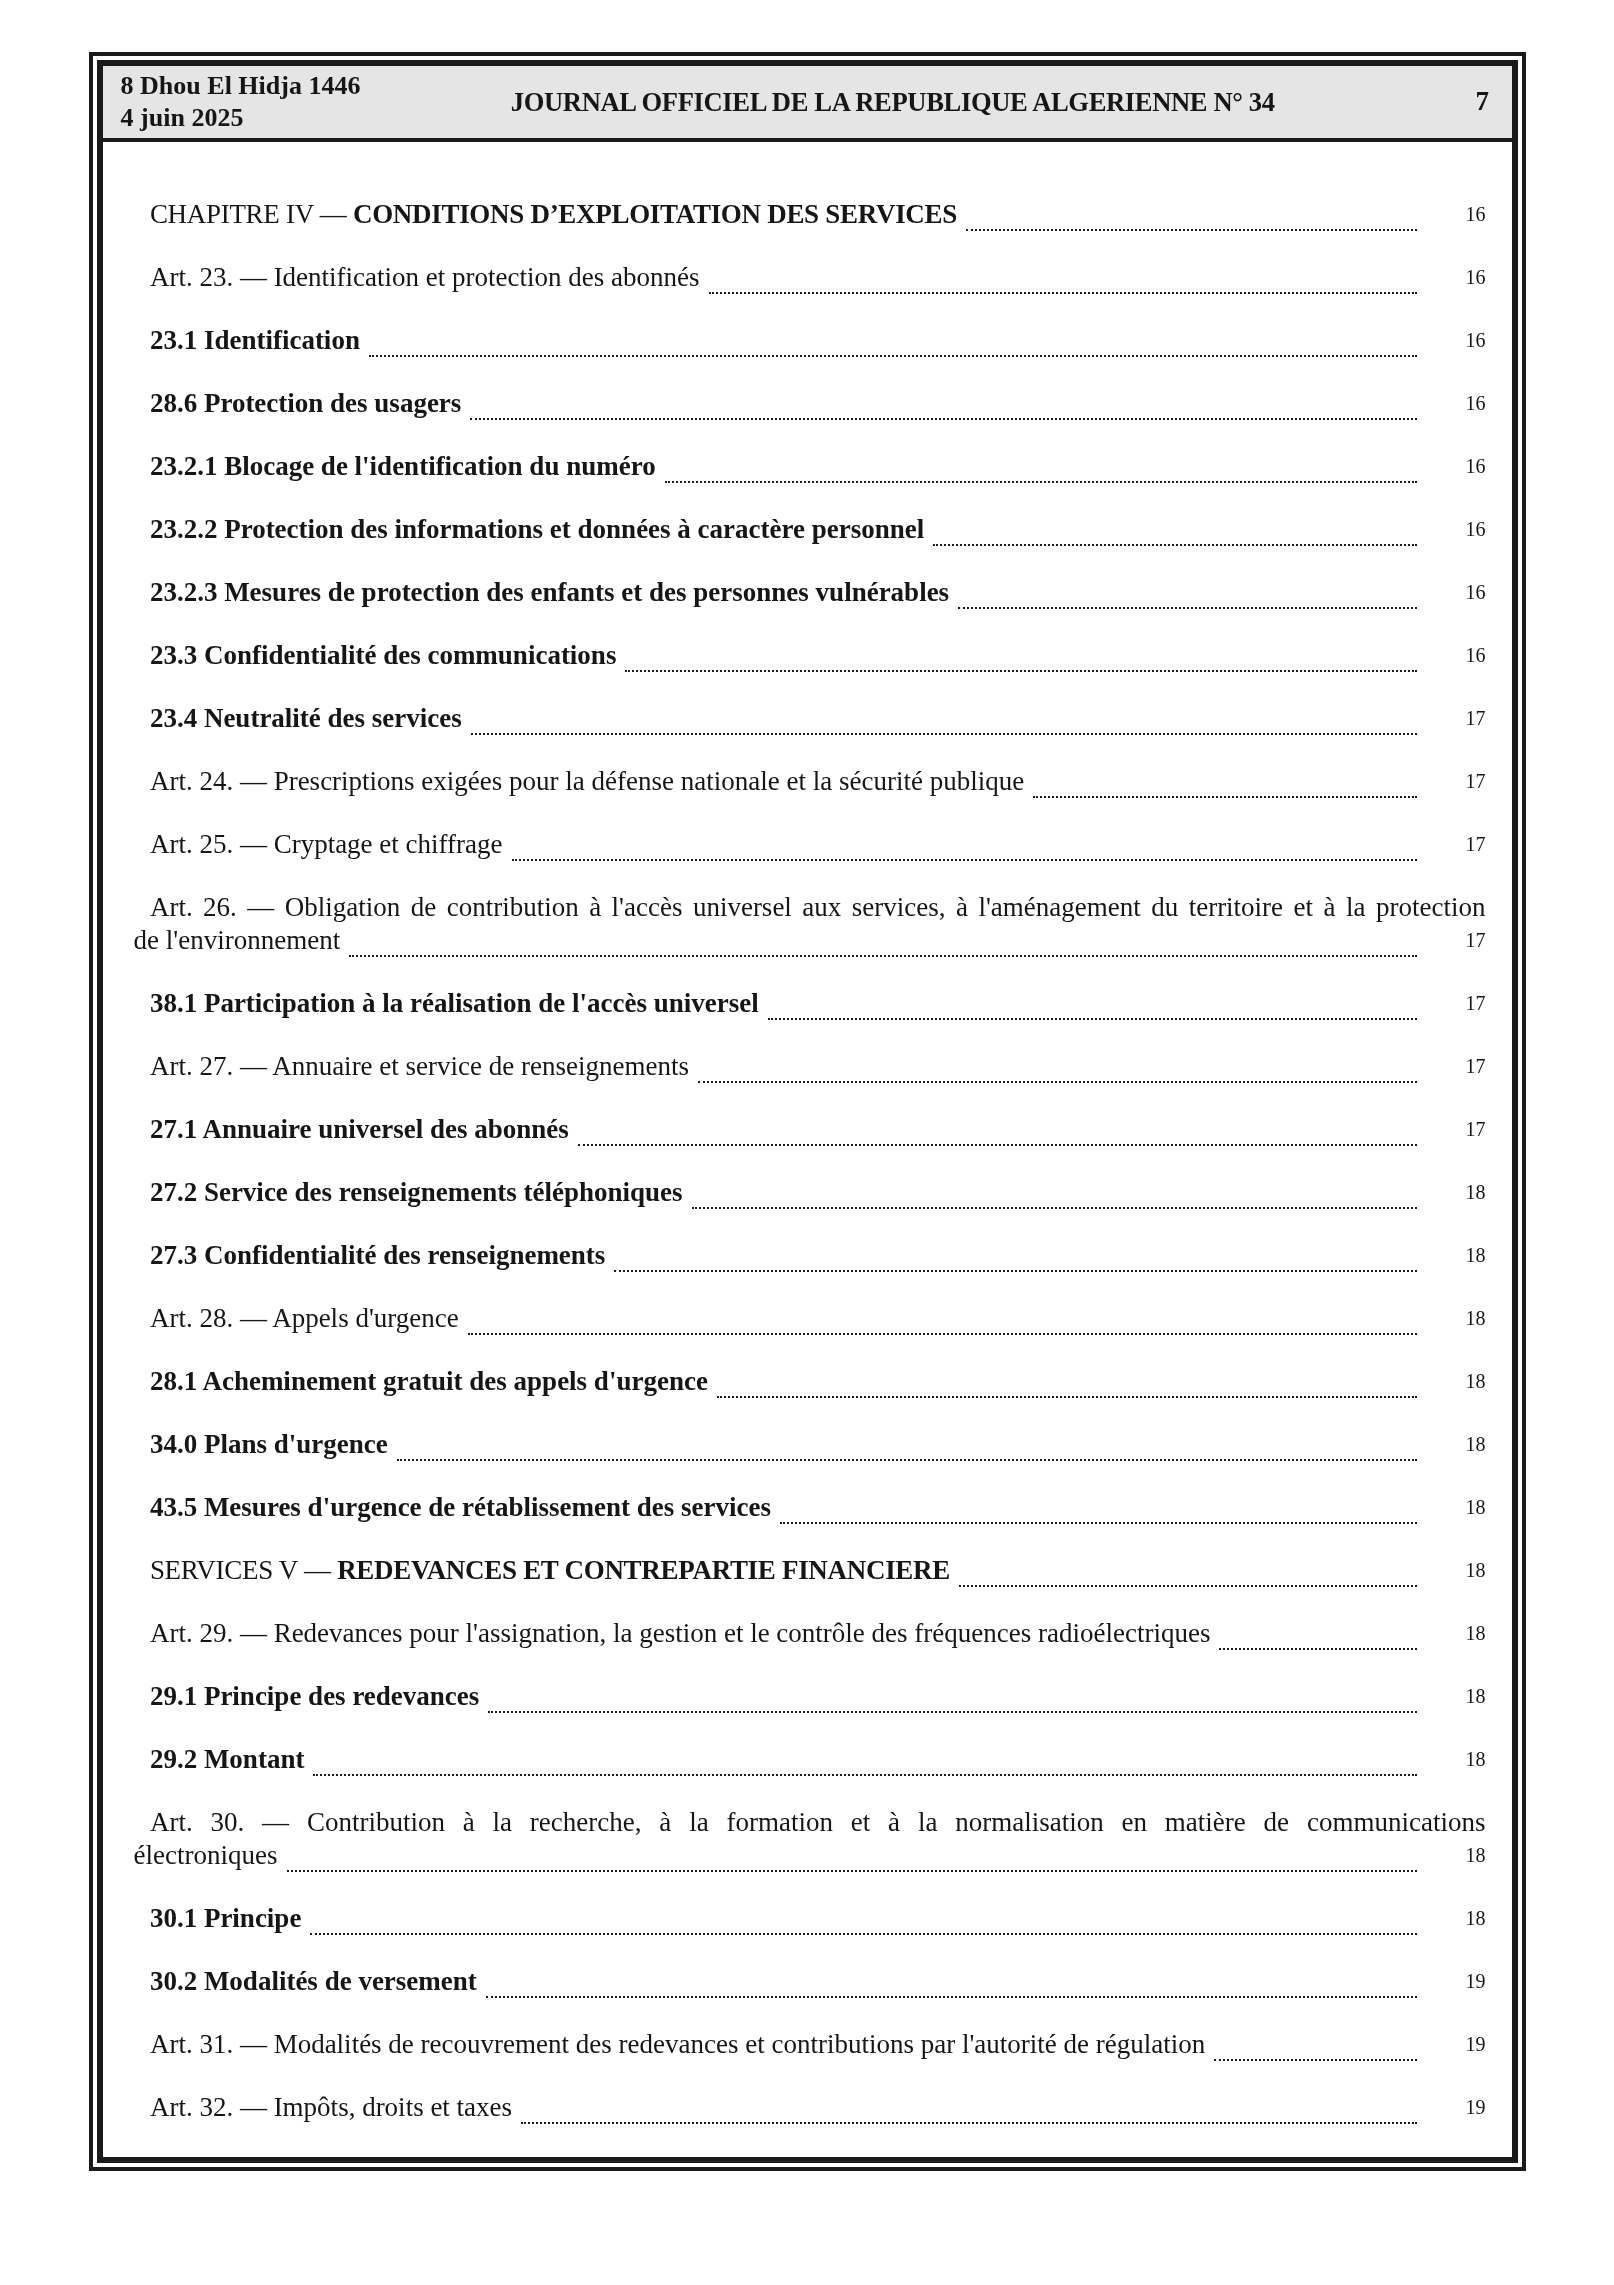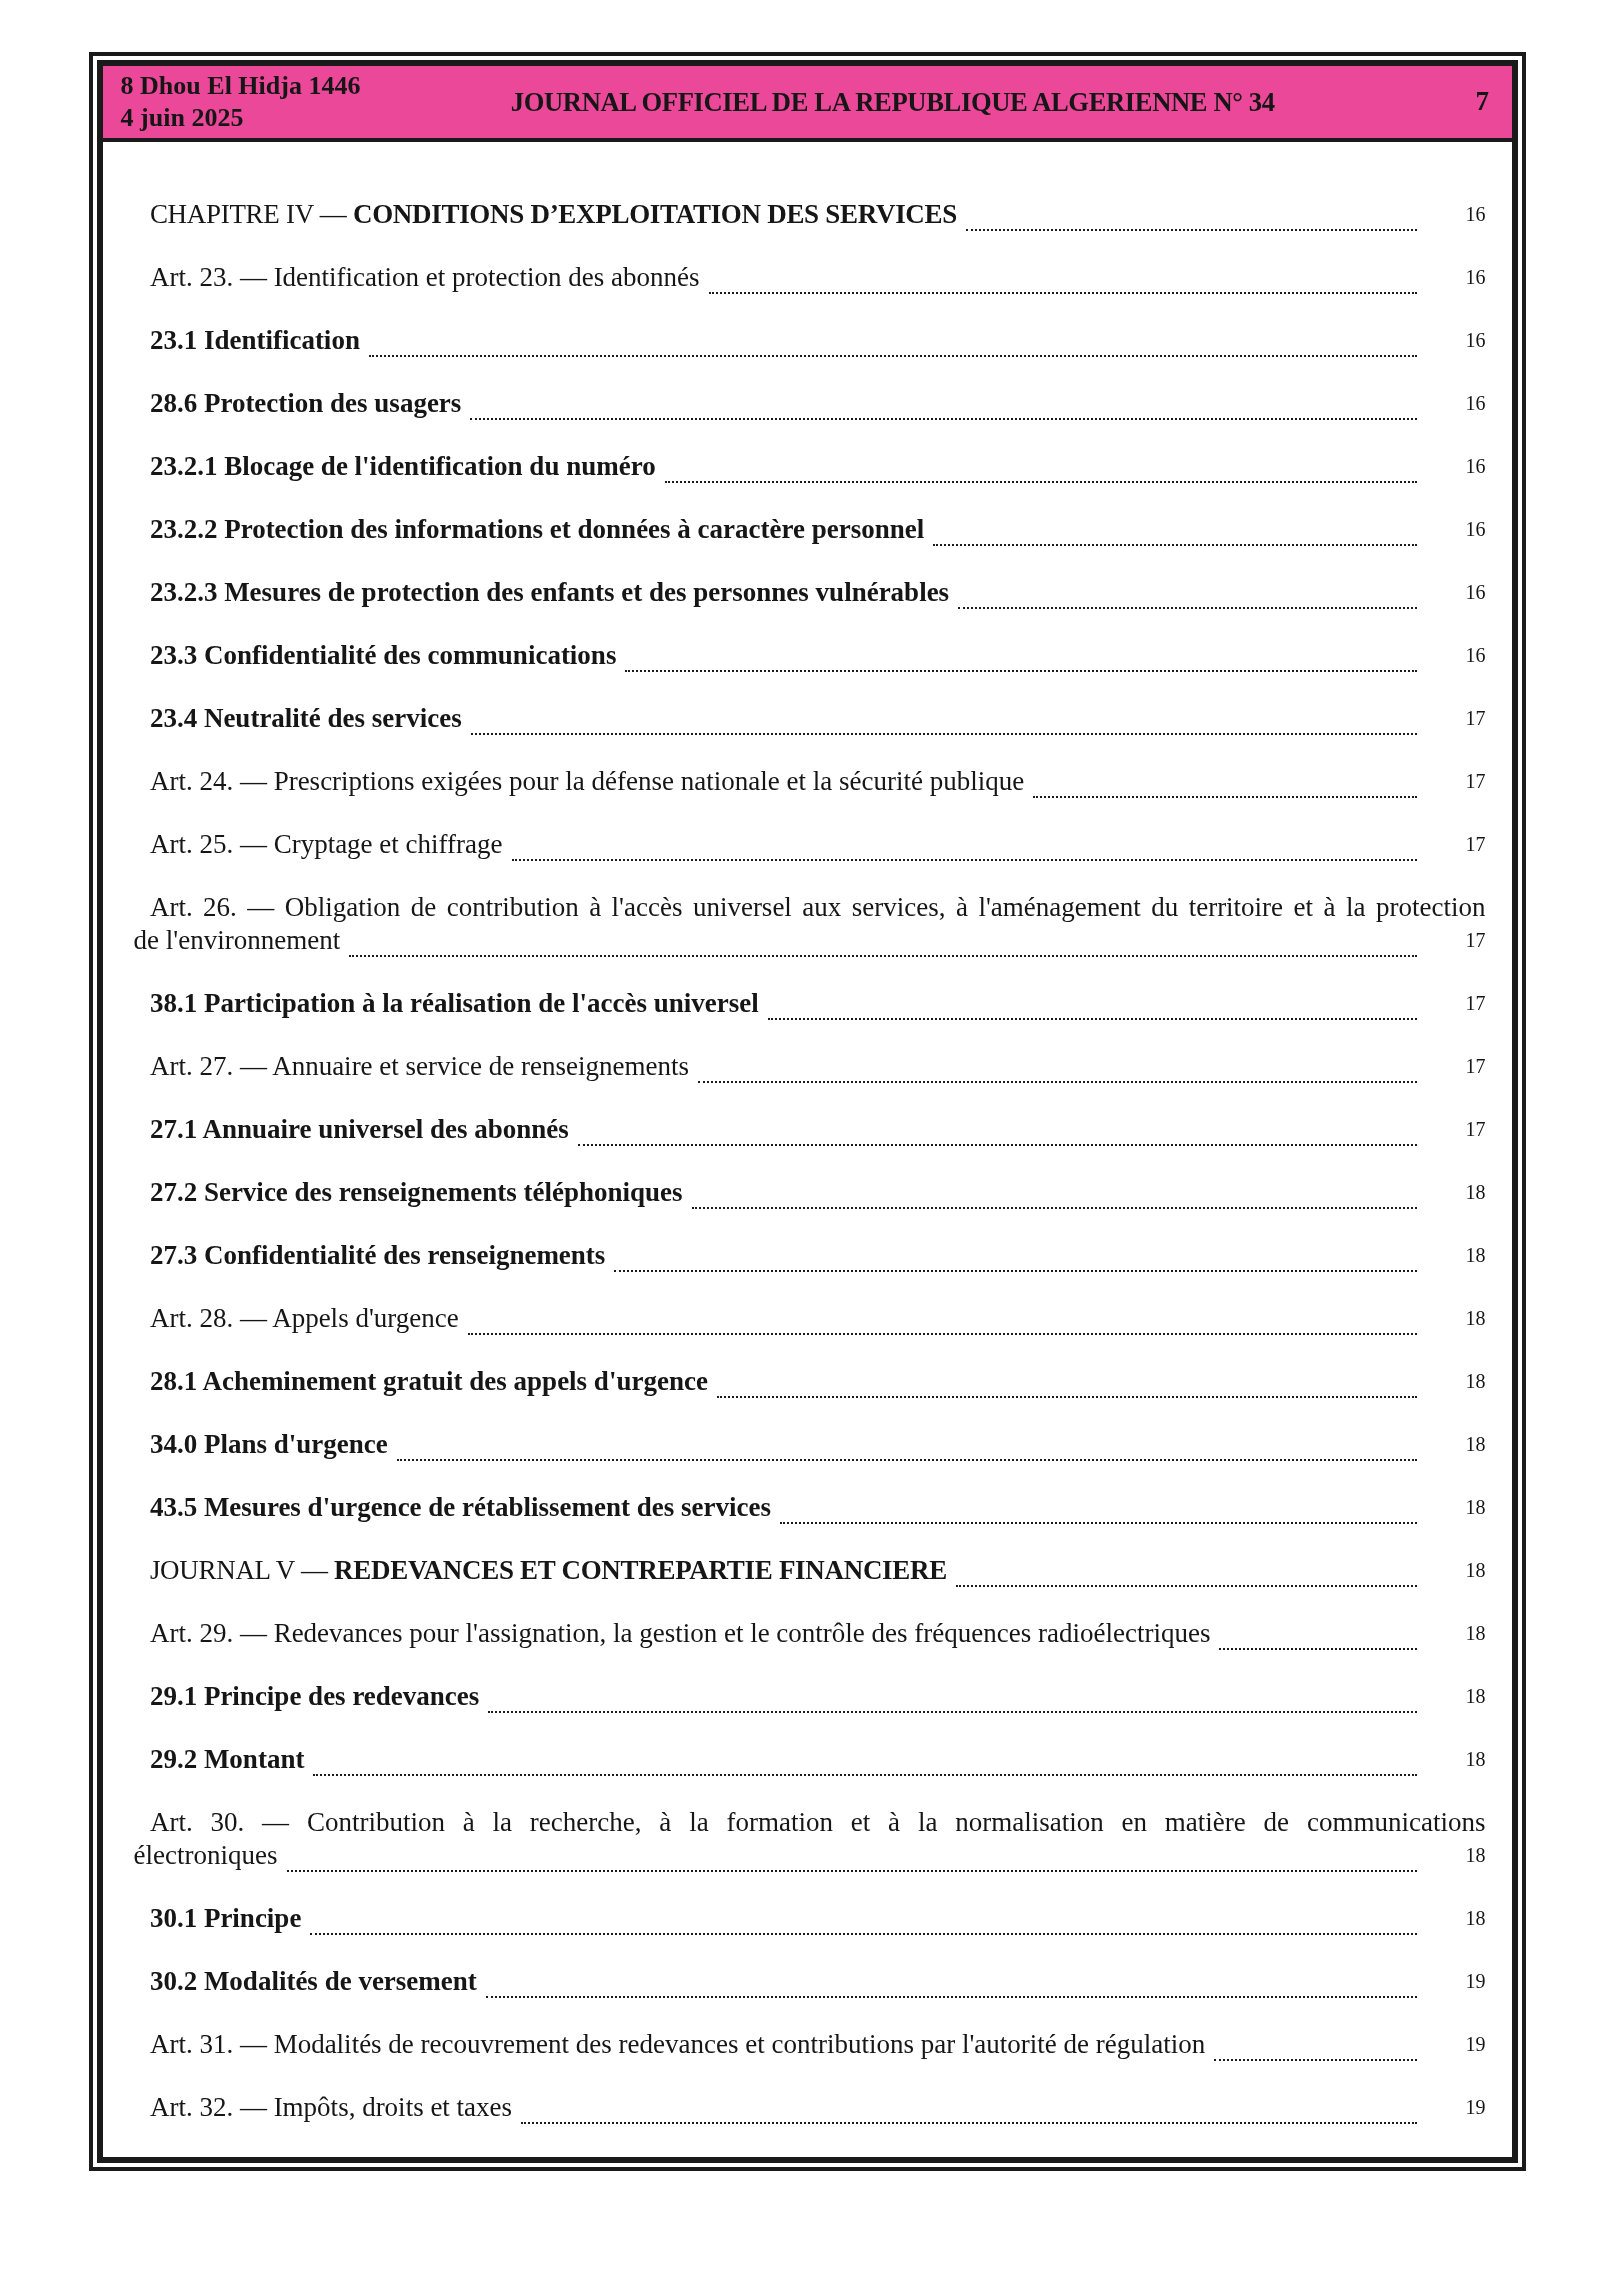--- a/index.html
+++ b/index.html
@@ -18,21 +18,21 @@
     background: #ffffff;
   }
   .frame-inner {
     width: 100%; height: 100%;
     border: 6.3px solid #1a1a1a;
     background: #ffffff;
     overflow: hidden;
   }
   .header-band {
     height: 76px;
-    background: #ec4899;
+    background: #e5e5e5;
     border-bottom: 4.5px solid #1a1a1a;
     display: flex;
     align-items: center;
     padding: 0 23.5px 0 18px;
     gap: 20px;
   }
   .date-block {
     font-weight: 700;
     font-size: 26px;
     line-height: 32px;
@@ -203,21 +203,21 @@
           <span class="entry-text"><span class="prefix-part"></span><span class="title-part">34.0 Plans d'urgence</span></span>
           <span class="leader"></span>
           <span class="page-num">18</span>
         </div>
         <div class="toc-row kind-sub row-flex">
           <span class="entry-text"><span class="prefix-part"></span><span class="title-part">43.5 Mesures d'urgence de rétablissement des services</span></span>
           <span class="leader"></span>
           <span class="page-num">18</span>
         </div>
         <div class="toc-row kind-chapter row-flex">
-          <span class="entry-text"><span class="prefix-part">JOURNAL V — </span><span class="title-part">REDEVANCES ET CONTREPARTIE FINANCIERE</span></span>
+          <span class="entry-text"><span class="prefix-part">SERVICES V — </span><span class="title-part">REDEVANCES ET CONTREPARTIE FINANCIERE</span></span>
           <span class="leader"></span>
           <span class="page-num">18</span>
         </div>
         <div class="toc-row kind-art row-flex">
           <span class="entry-text"><span class="prefix-part"></span><span class="title-part">Art. 29. — Redevances pour l'assignation, la gestion et le contrôle des fréquences radioélectriques</span></span>
           <span class="leader"></span>
           <span class="page-num">18</span>
         </div>
         <div class="toc-row kind-sub row-flex">
           <span class="entry-text"><span class="prefix-part"></span><span class="title-part">29.1 Principe des redevances</span></span>

